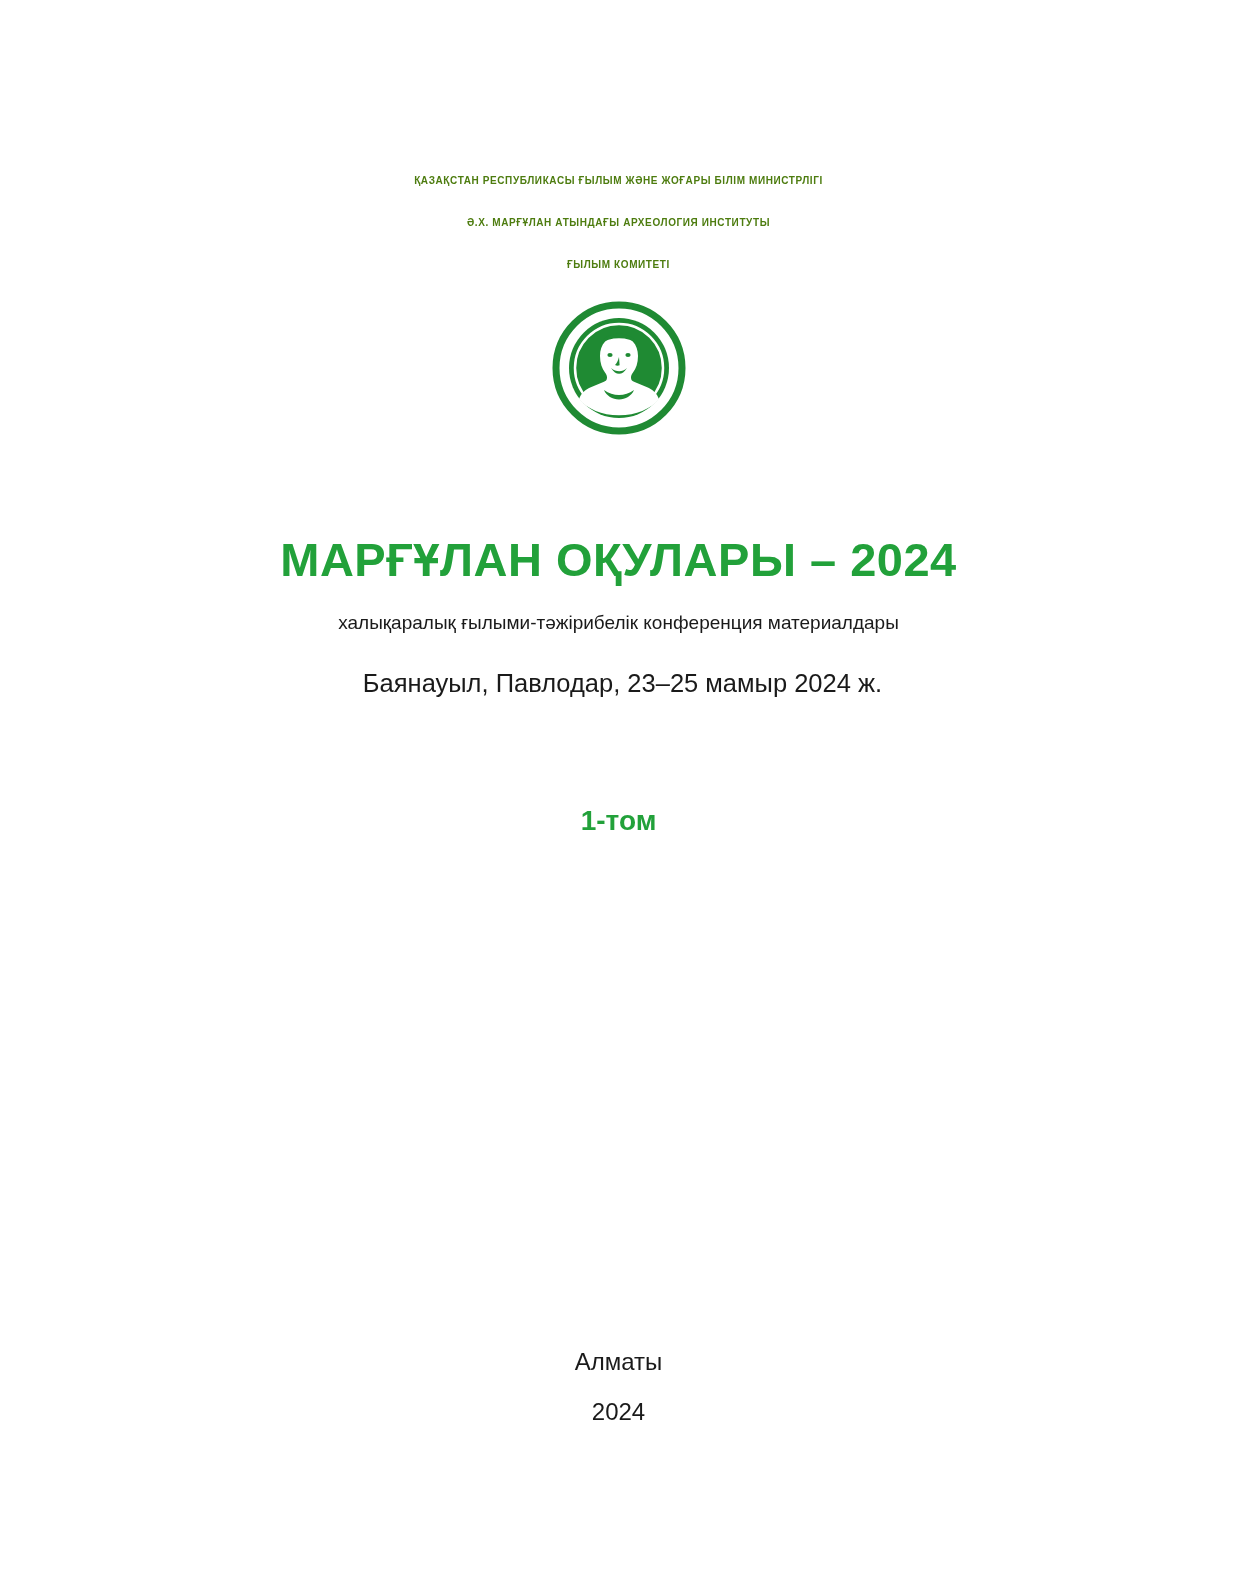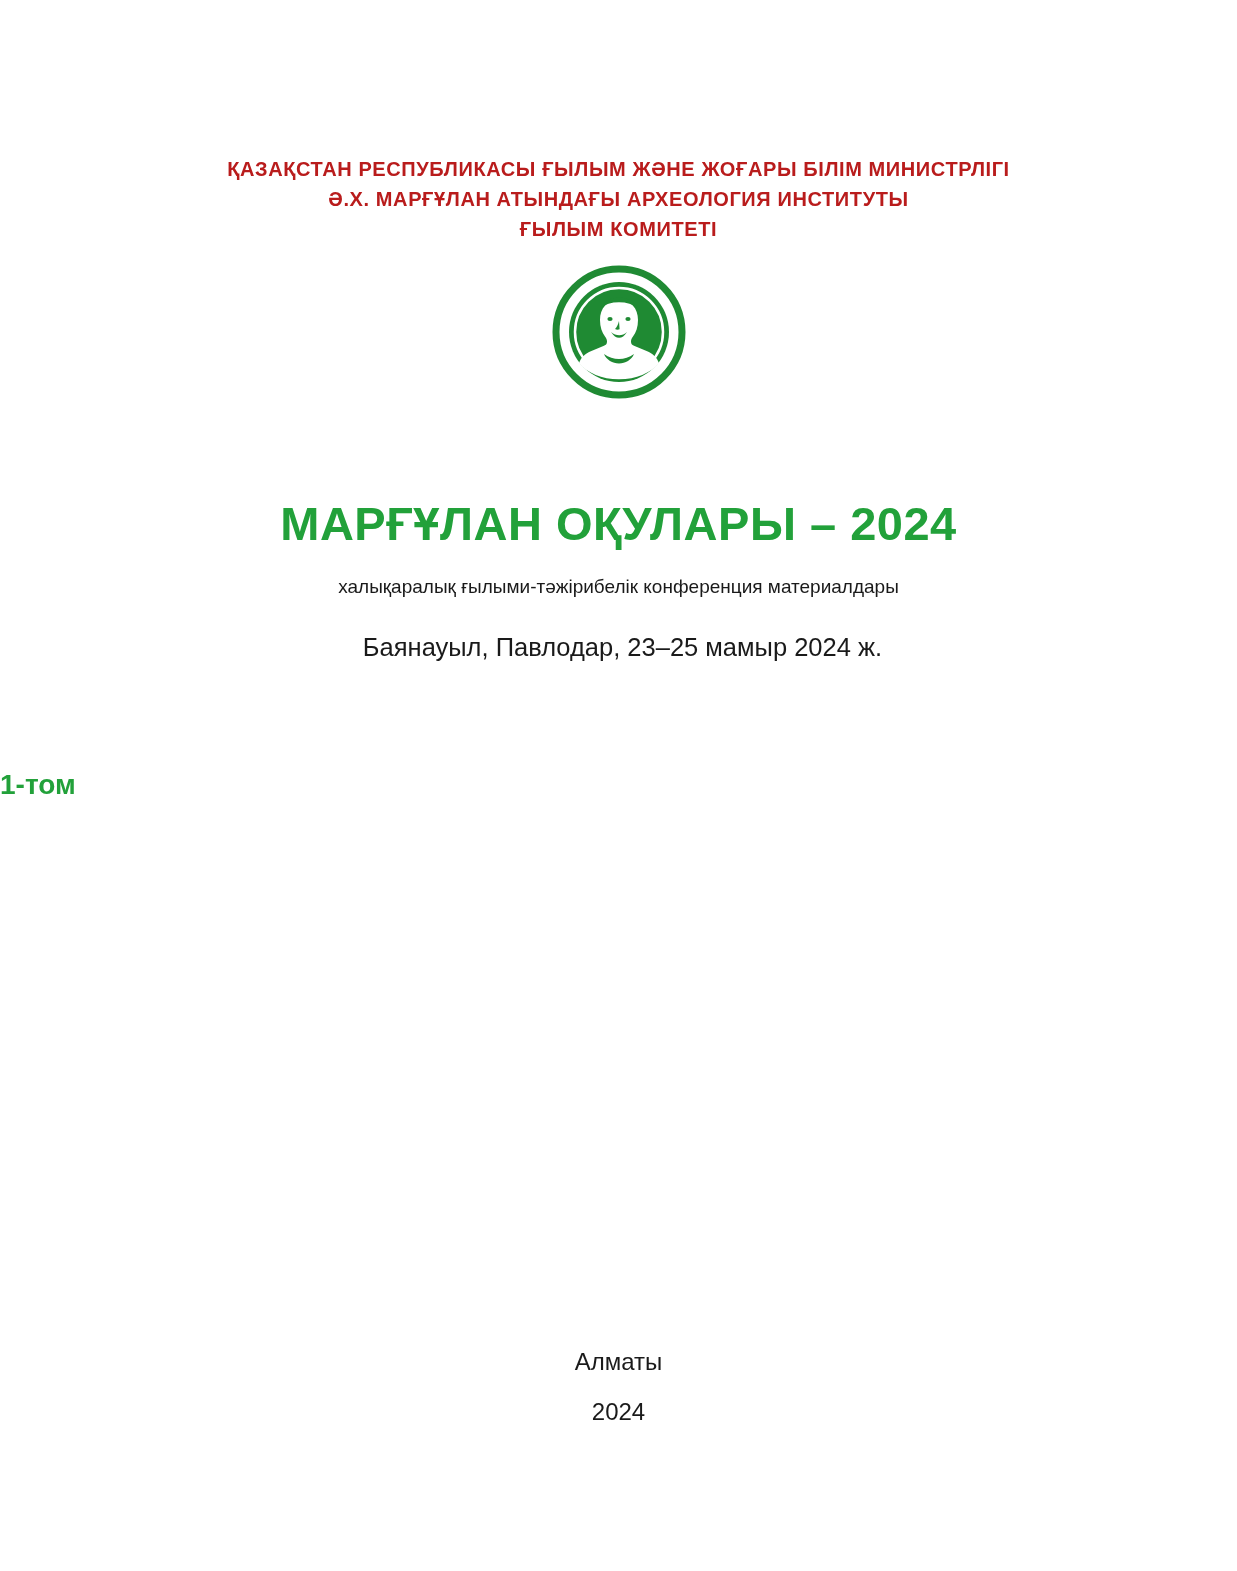--- a/index.html
+++ b/index.html
@@ -23,26 +23,26 @@
     box-sizing: border-box;
     padding: 0;
   }
 
   
   .header-block {
     text-align: center;
     padding-top: 152px;
   }
   .header-line {
-    font-size: 20px;
+    font-size: 10px;
     font-weight: bold;
     letter-spacing: 0.6px;
     line-height: 26px;
-    color: #b91c1c;
-    margin: 4px;
+    color: #4d7c0f;
+    margin: 16px;
   }
 
   
   .logo-wrap {
     display: flex;
     justify-content: center;
     margin-top: 22px;
   }
   .logo {
     width: 136px;
@@ -70,20 +70,21 @@
     line-height: 1.2;
   }
   .place-date {
     font-size: 25.5px;
     color: #1a1a1a;
     margin: 34px 0 0 8px;
     line-height: 1.2;
   }
 
   .volume {
+    text-align: center;
     font-size: 28px;
     font-weight: bold;
     color: #22a13a;
     margin-top: 106px;
   }
 
   
   .footer-block {
     position: absolute;
     left: 0;

